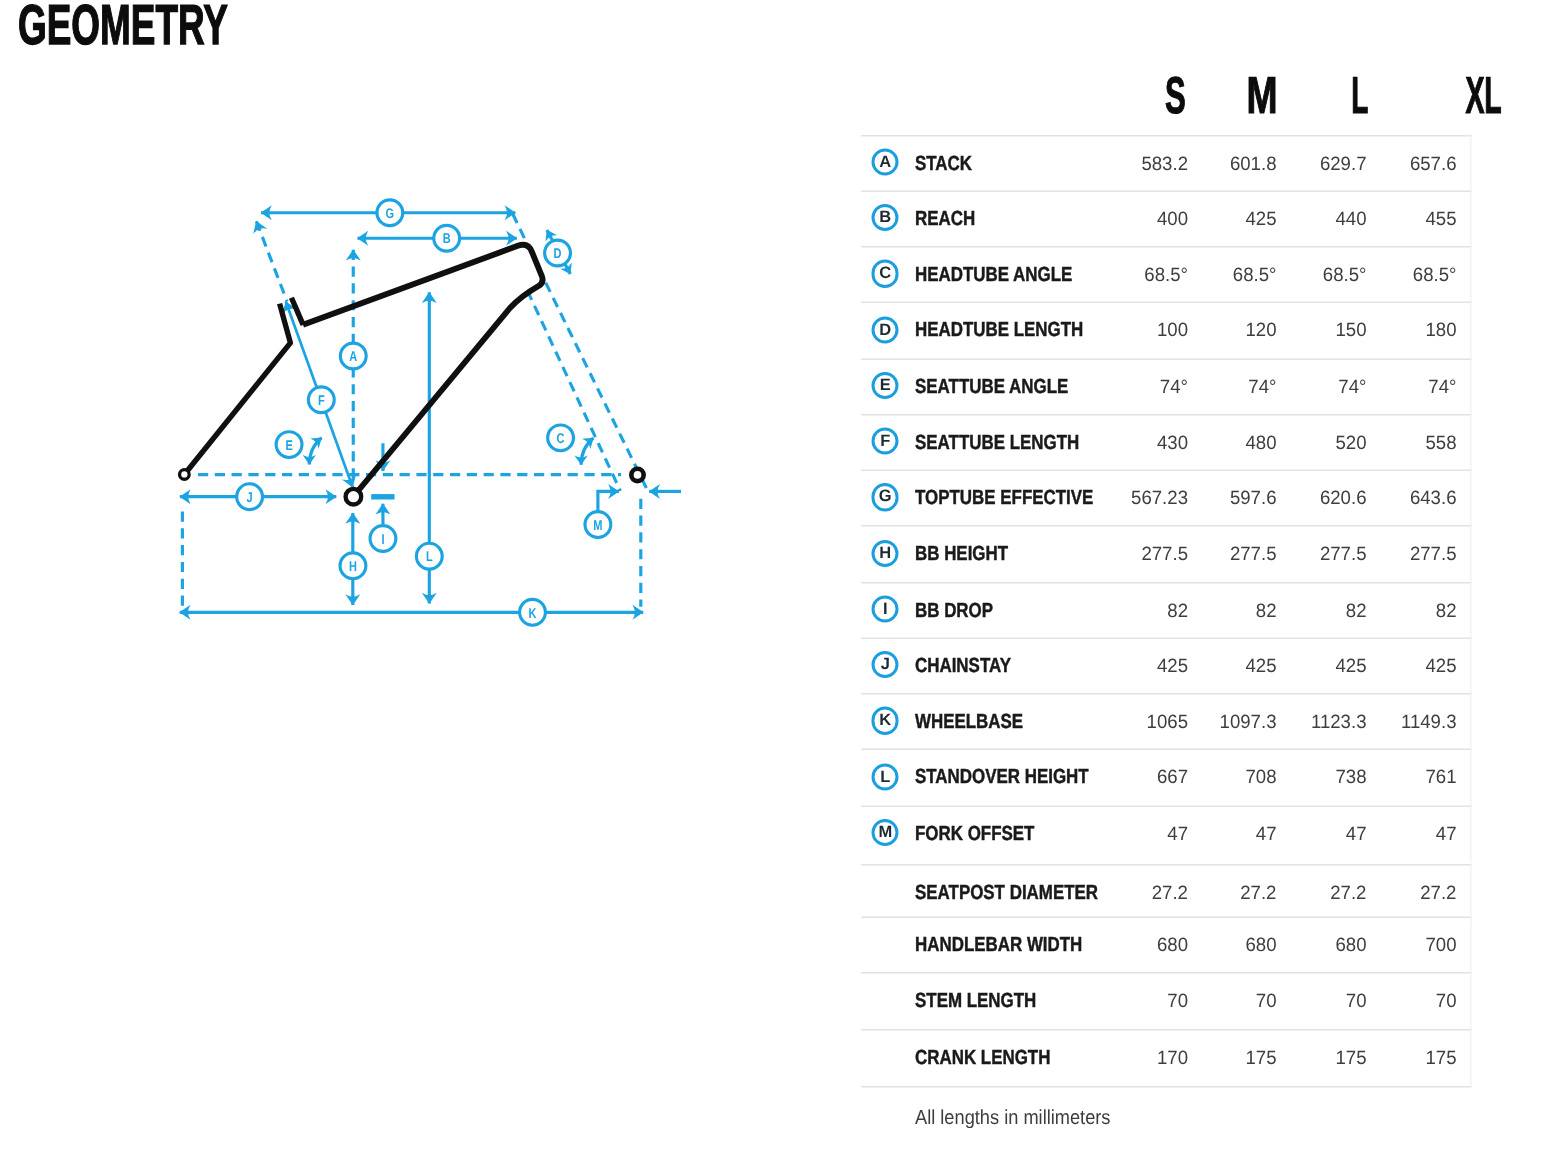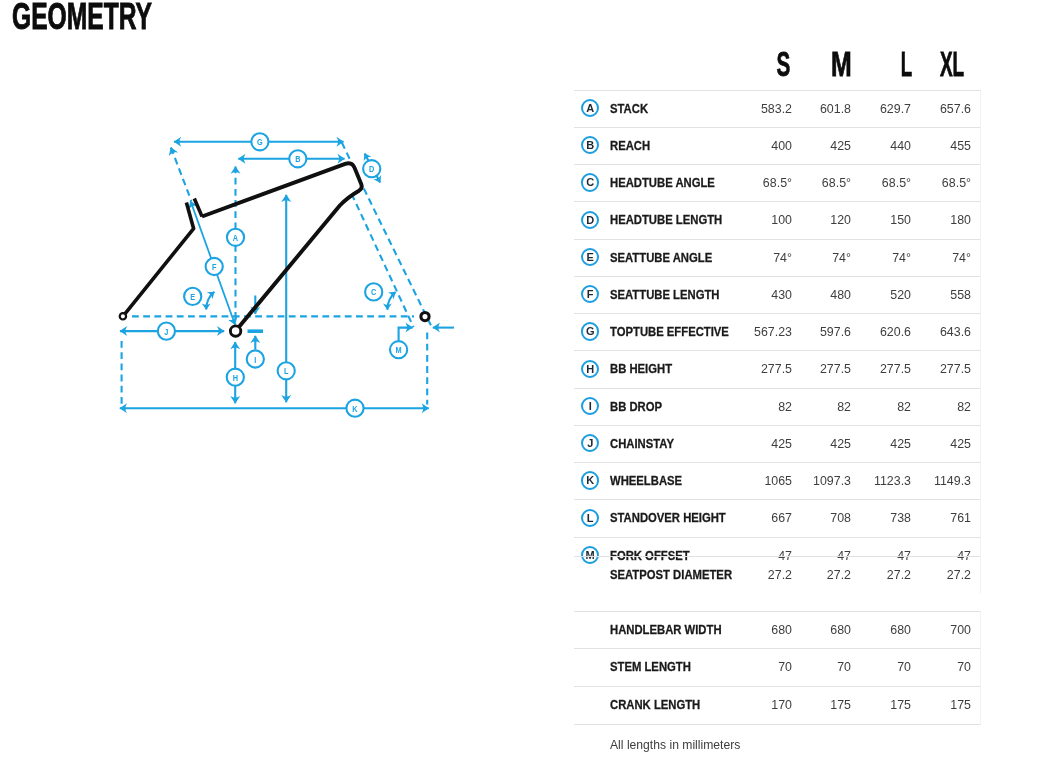--- a/index.html
+++ b/index.html
@@ -22,21 +22,21 @@
 #foot{position:absolute;left:610px;top:738px;font-size:13.5px;color:#3d3d3d;line-height:14px;
   transform:scaleX(0.9);transform-origin:0 50%;}
 #diag{position:absolute;left:0;top:0;}
 </style></head>
 <body>
 <div id="title">GEOMETRY</div>
 <div id="hdrrow">
 <div class="hcell" style="left:743.9px"><span style="transform:scaleX(0.6)">S</span></div>
 <div class="hcell" style="left:801.0px"><span style="transform:scaleX(0.72)">M</span></div>
 <div class="hcell" style="left:866.9px"><span style="transform:scaleX(0.54)">L</span></div>
-<div class="hcell" style="left:912px"><span style="transform:scaleX(0.55)">XL</span></div>
+<div class="hcell" style="left:949px"><span style="transform:scaleX(0.55)">XL</span></div>
 </div>
 <div class="tr" style="top:89.5px">
     <div class="lc">
       <span>A</span>
     </div>
     <div class="lab">STACK</div>
     <div class="val" style="left:147.5px">583.2</div>
     <div class="val" style="left:207.3px">601.8</div>
     <div class="val" style="left:266.5px">629.7</div>
     <div class="val" style="left:327.0px">657.6</div>
@@ -154,21 +154,21 @@
 <div class="tr" style="top:536.6px">
     <div class="lc">
       <span>M</span>
     </div>
     <div class="lab">FORK OFFSET</div>
     <div class="val" style="left:147.5px">47</div>
     <div class="val" style="left:207.3px">47</div>
     <div class="val" style="left:266.5px">47</div>
     <div class="val" style="left:327.0px">47</div>
   </div>
-<div class="tr" style="top:556px">
+<div class="tr" style="top:576px">
     <div class="lab">SEATPOST DIAMETER</div>
     <div class="val" style="left:147.5px">27.2</div>
     <div class="val" style="left:207.3px">27.2</div>
     <div class="val" style="left:266.5px">27.2</div>
     <div class="val" style="left:327.0px">27.2</div>
   </div>
 <div class="tr" style="top:611.1px">
     <div class="lab">HANDLEBAR WIDTH</div>
     <div class="val" style="left:147.5px">680</div>
     <div class="val" style="left:207.3px">680</div>

